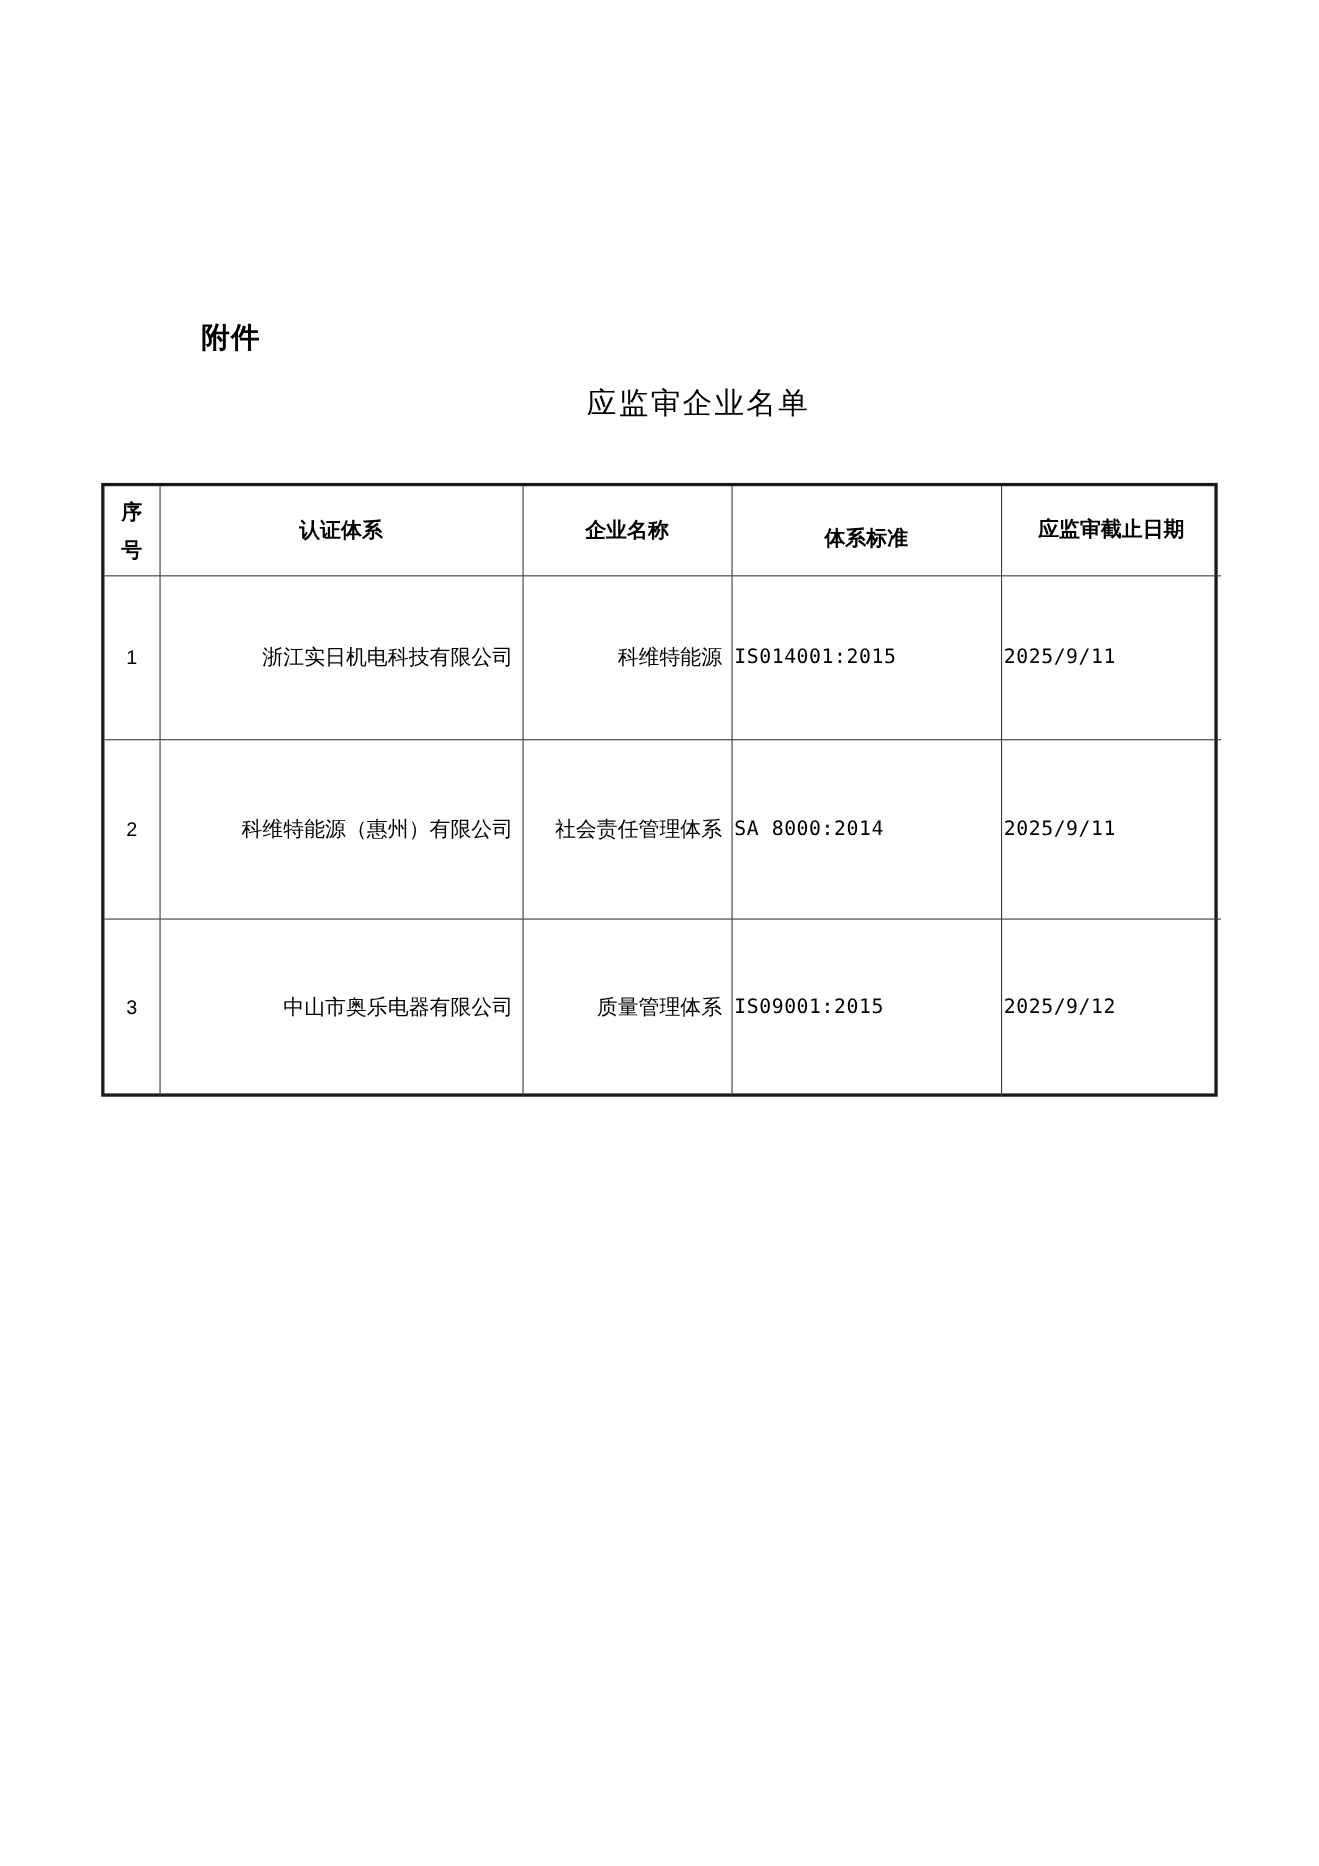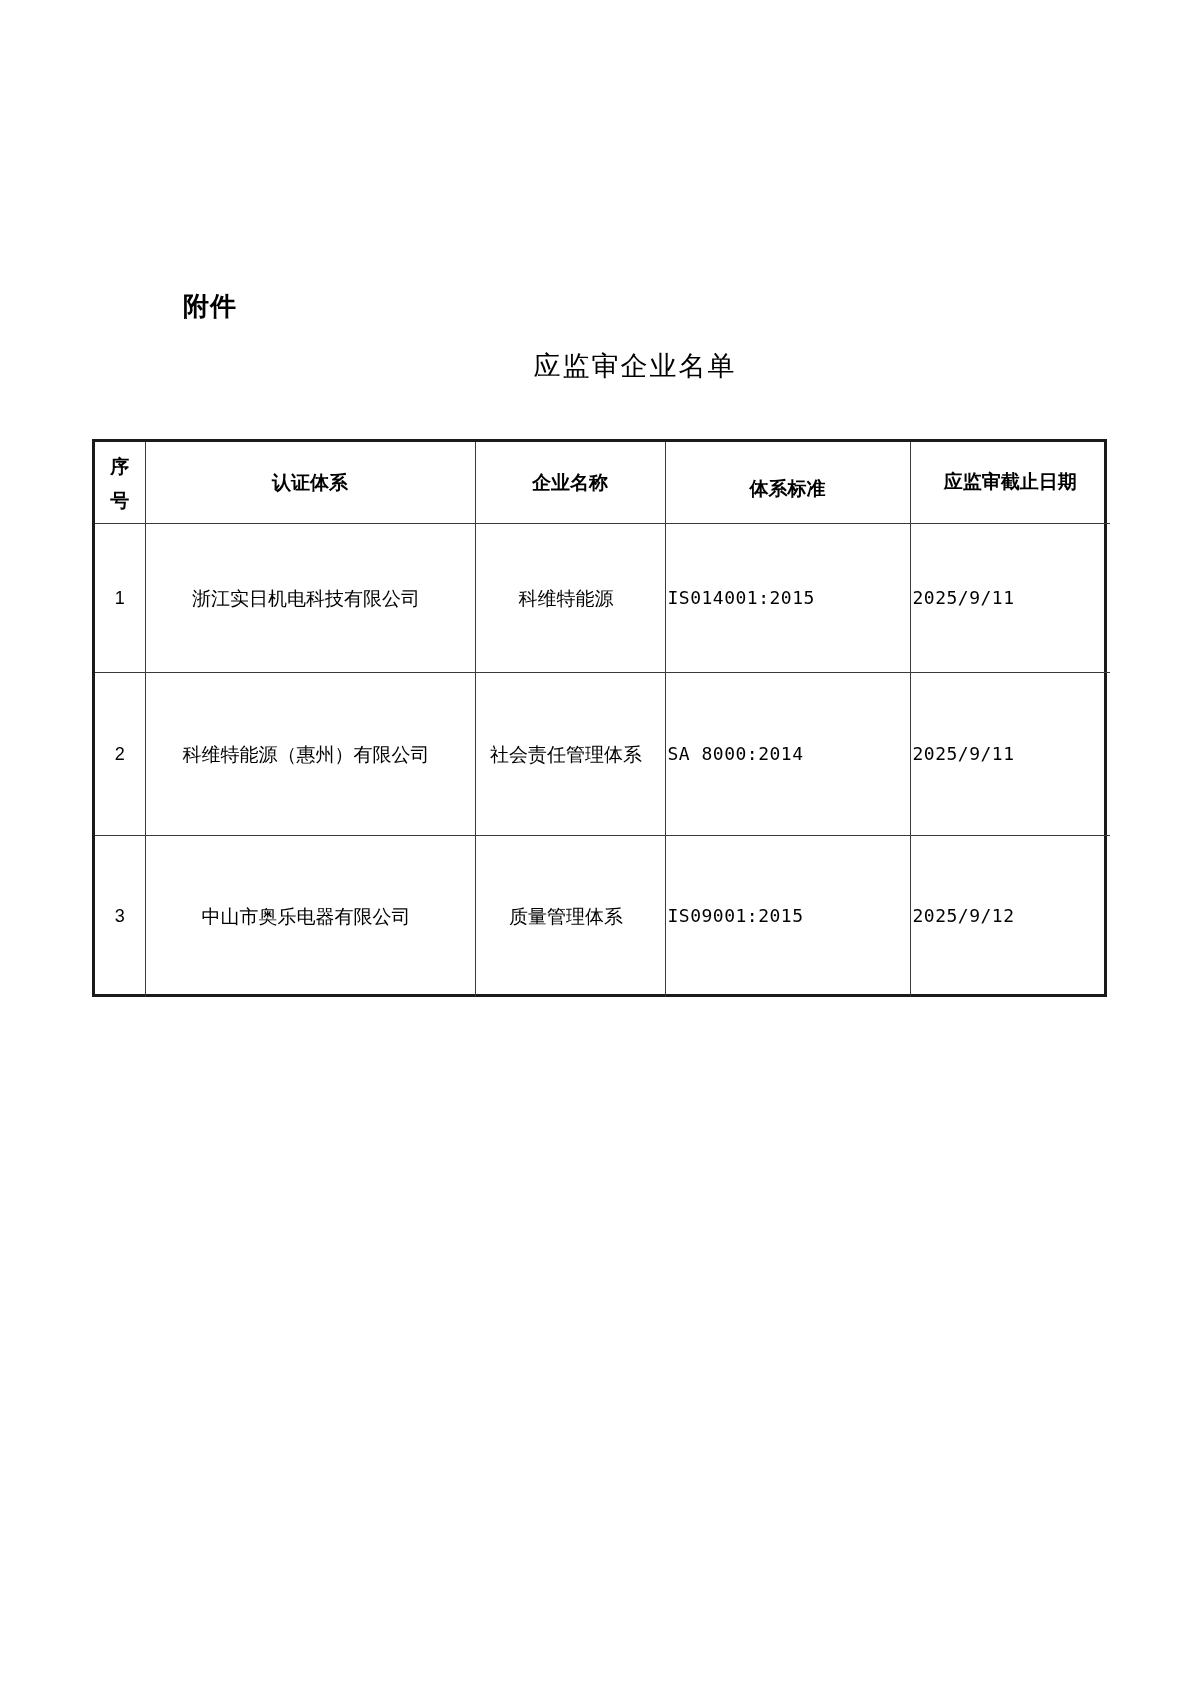--- a/index.html
+++ b/index.html
@@ -62,32 +62,31 @@
       font-weight: bold;
       font-size: 19px;
       text-align: center;
     }
     th.seq-head {
       line-height: 34px;
       padding-top: 2px;
     }
     th.std-head {
       padding-top: 14px;
-      font-family: Liberation Serif, serif;
     }
     th.date-head {
       padding-bottom: 2px;
     }
     td.seq {
       text-align: center;
       font-family: "Liberation Sans", sans-serif;
       font-size: 18px;
     }
     td.name, td.system {
-      text-align: center;
+      text-align: right;
       padding-right: 8px;
     }
     td.standard, td.date {
       text-align: left;
       padding-left: 2px;
       font-family: "DejaVu Sans Mono", "Liberation Mono", monospace;
       font-size: 18px;
       letter-spacing: 0.5px;
     }
     tr.head-row { height: 81px; }

